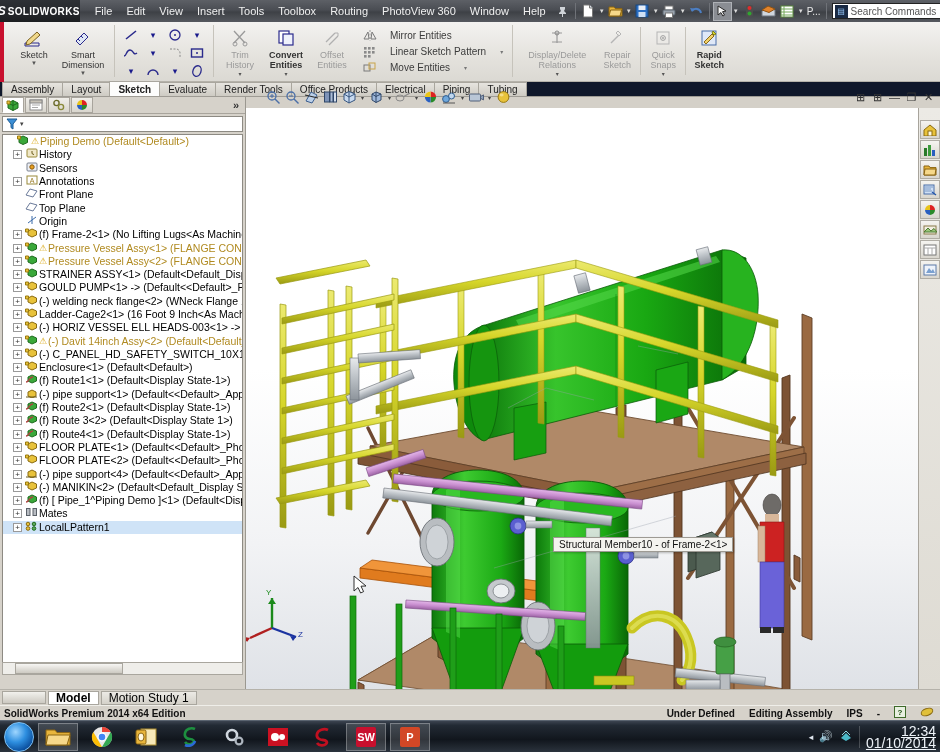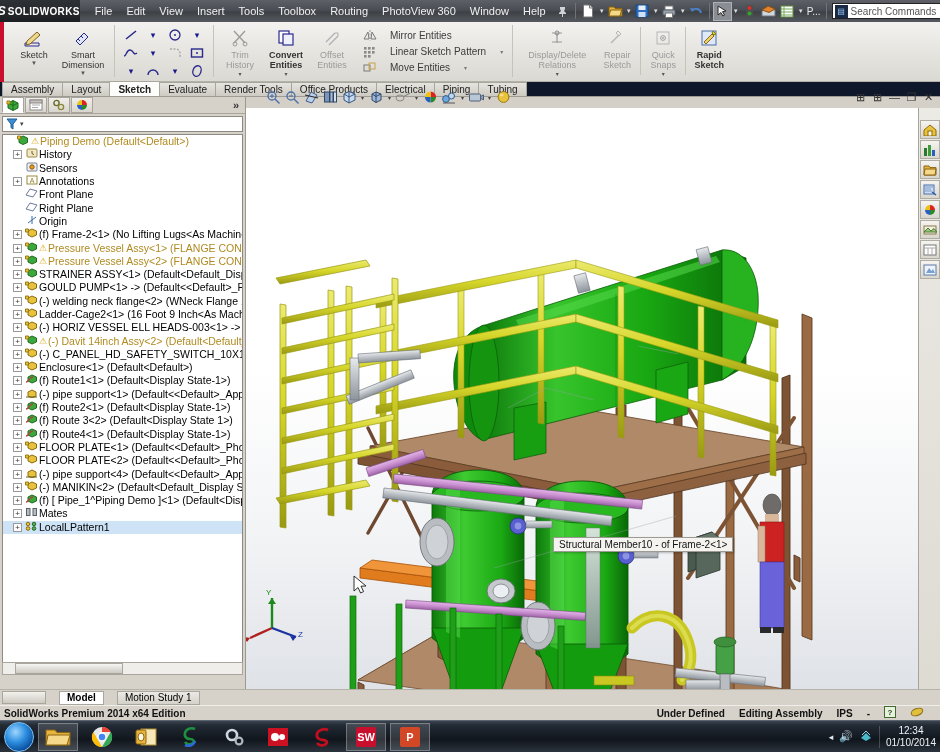--- a/index.html
+++ b/index.html
@@ -180,55 +180,55 @@
   }
 
   
   .bottomtabs {
     position: absolute; left: 0; top: 689px; width: 940px; height: 16px;
     background: #d6d2ca; display: flex; align-items: center; border-top: 1px solid #b5b2aa;
   }
   .scrollnub { width: 44px; height: 13px; margin-left: 2px;
       background: linear-gradient(180deg,#f2f1ed,#cdcac2); border: 1px solid #a9a69e;}
   .btab {
-    height: 14px; padding: 0 7px; font-size: 10px; display: flex; align-items: center;
-    border: 1px solid #a9a69e; margin-left: 13px;
+    height: 14px; padding: 0 7px; font-size: 12px; display: flex; align-items: center;
+    border: 1px solid #a9a69e; margin-left: 2px;
     background: linear-gradient(180deg,#eceae5,#d4d1c9);
   }
   .btab.active { background: #fff; font-weight: bold; }
 
   
   .statusbar {
     position: absolute; left: 0; top: 705px; width: 940px; height: 15px;
     background: #d6d2ca; border-top: 1px solid #efeee9;
     display: flex; align-items: center; font-size: 10px; color: #111; font-weight: bold;
   }
   .sb-l { padding-left: 4px; }
-  .sb-r { margin-left: auto; display: flex; align-items: center; gap: 14px; padding-right: 16px;}
+  .sb-r { margin-left: auto; display: flex; align-items: center; gap: 14px; padding-right: 6px;}
   .sb-item { white-space: nowrap; }
 
   
   .taskbar {
     position: absolute; left: 0; top: 720px; width: 940px; height: 32px;
     background: linear-gradient(180deg,#3c4450 0%,#222a34 14%,#11161d 60%,#2b333d 100%);
     display: flex; align-items: center; border-top: 1px solid #5a6470;
   }
   .startorb {
     width: 30px; height: 30px; border-radius: 50%; margin-left: 4px;
     background: radial-gradient(circle at 38% 32%, #9fd6ff 0%, #2e8fe0 40%, #0b4f9e 75%, #053163 100%);
     border: 1px solid #7fc2f5;
   }
   .tbitem {
     width: 40px; height: 28px; margin-left: 4px;
     display: flex; align-items: center; justify-content: center;
     font-size: 17px;
   }
   .tbitem.open { background: rgba(255,255,255,.14); border: 1px solid rgba(255,255,255,.28); }
   .tray { margin-left: auto; display: flex; align-items: center; gap: 6px; padding-right: 4px; color: #dfe6ef;}
-  .clock { font-size: 10px; text-align: center; line-height: 12px; color: #eef3f9; }
+  .clock { font-size: 14px; text-align: right; line-height: 12px; color: #eef3f9; text-decoration: underline; }
   .traydivider { width:1px; height:22px; background: rgba(255,255,255,.2); }
 </style>
 </head>
 <body>
 
 <div id="app">
 
   <div class="menubar">
     <div class="logo-box">
       <span class="logo-3ds">3DS</span>
@@ -762,21 +762,21 @@
                 <path d="M1 7l4-6 7 2-4 6z" fill="none" stroke="#6a7a9a" stroke-width="1"></path>
               </svg></span>
             <span class="tlabel">Front Plane</span>
           </div>
           <div class="trow">
             <span class="tindent"></span>
             <span class="tspacer"></span>
             <span class="ticon"><svg width="13" height="10" viewBox="0 0 13 10">
                 <path d="M1 7l4-6 7 2-4 6z" fill="none" stroke="#6a7a9a" stroke-width="1"></path>
               </svg></span>
-            <span class="tlabel">Right Plane</span>
+            <span class="tlabel">Top Plane</span>
           </div>
           <div class="trow">
             <span class="tindent"></span>
             <span class="tspacer"></span>
             <span class="ticon"><svg width="12" height="10" viewBox="0 0 12 10">
                 <path d="M6 1v8M2 8l8-6" stroke="#3a6aa8" stroke-width="1"></path>
               </svg></span>
             <span class="tlabel">Origin</span>
           </div>
           <div class="trow">

